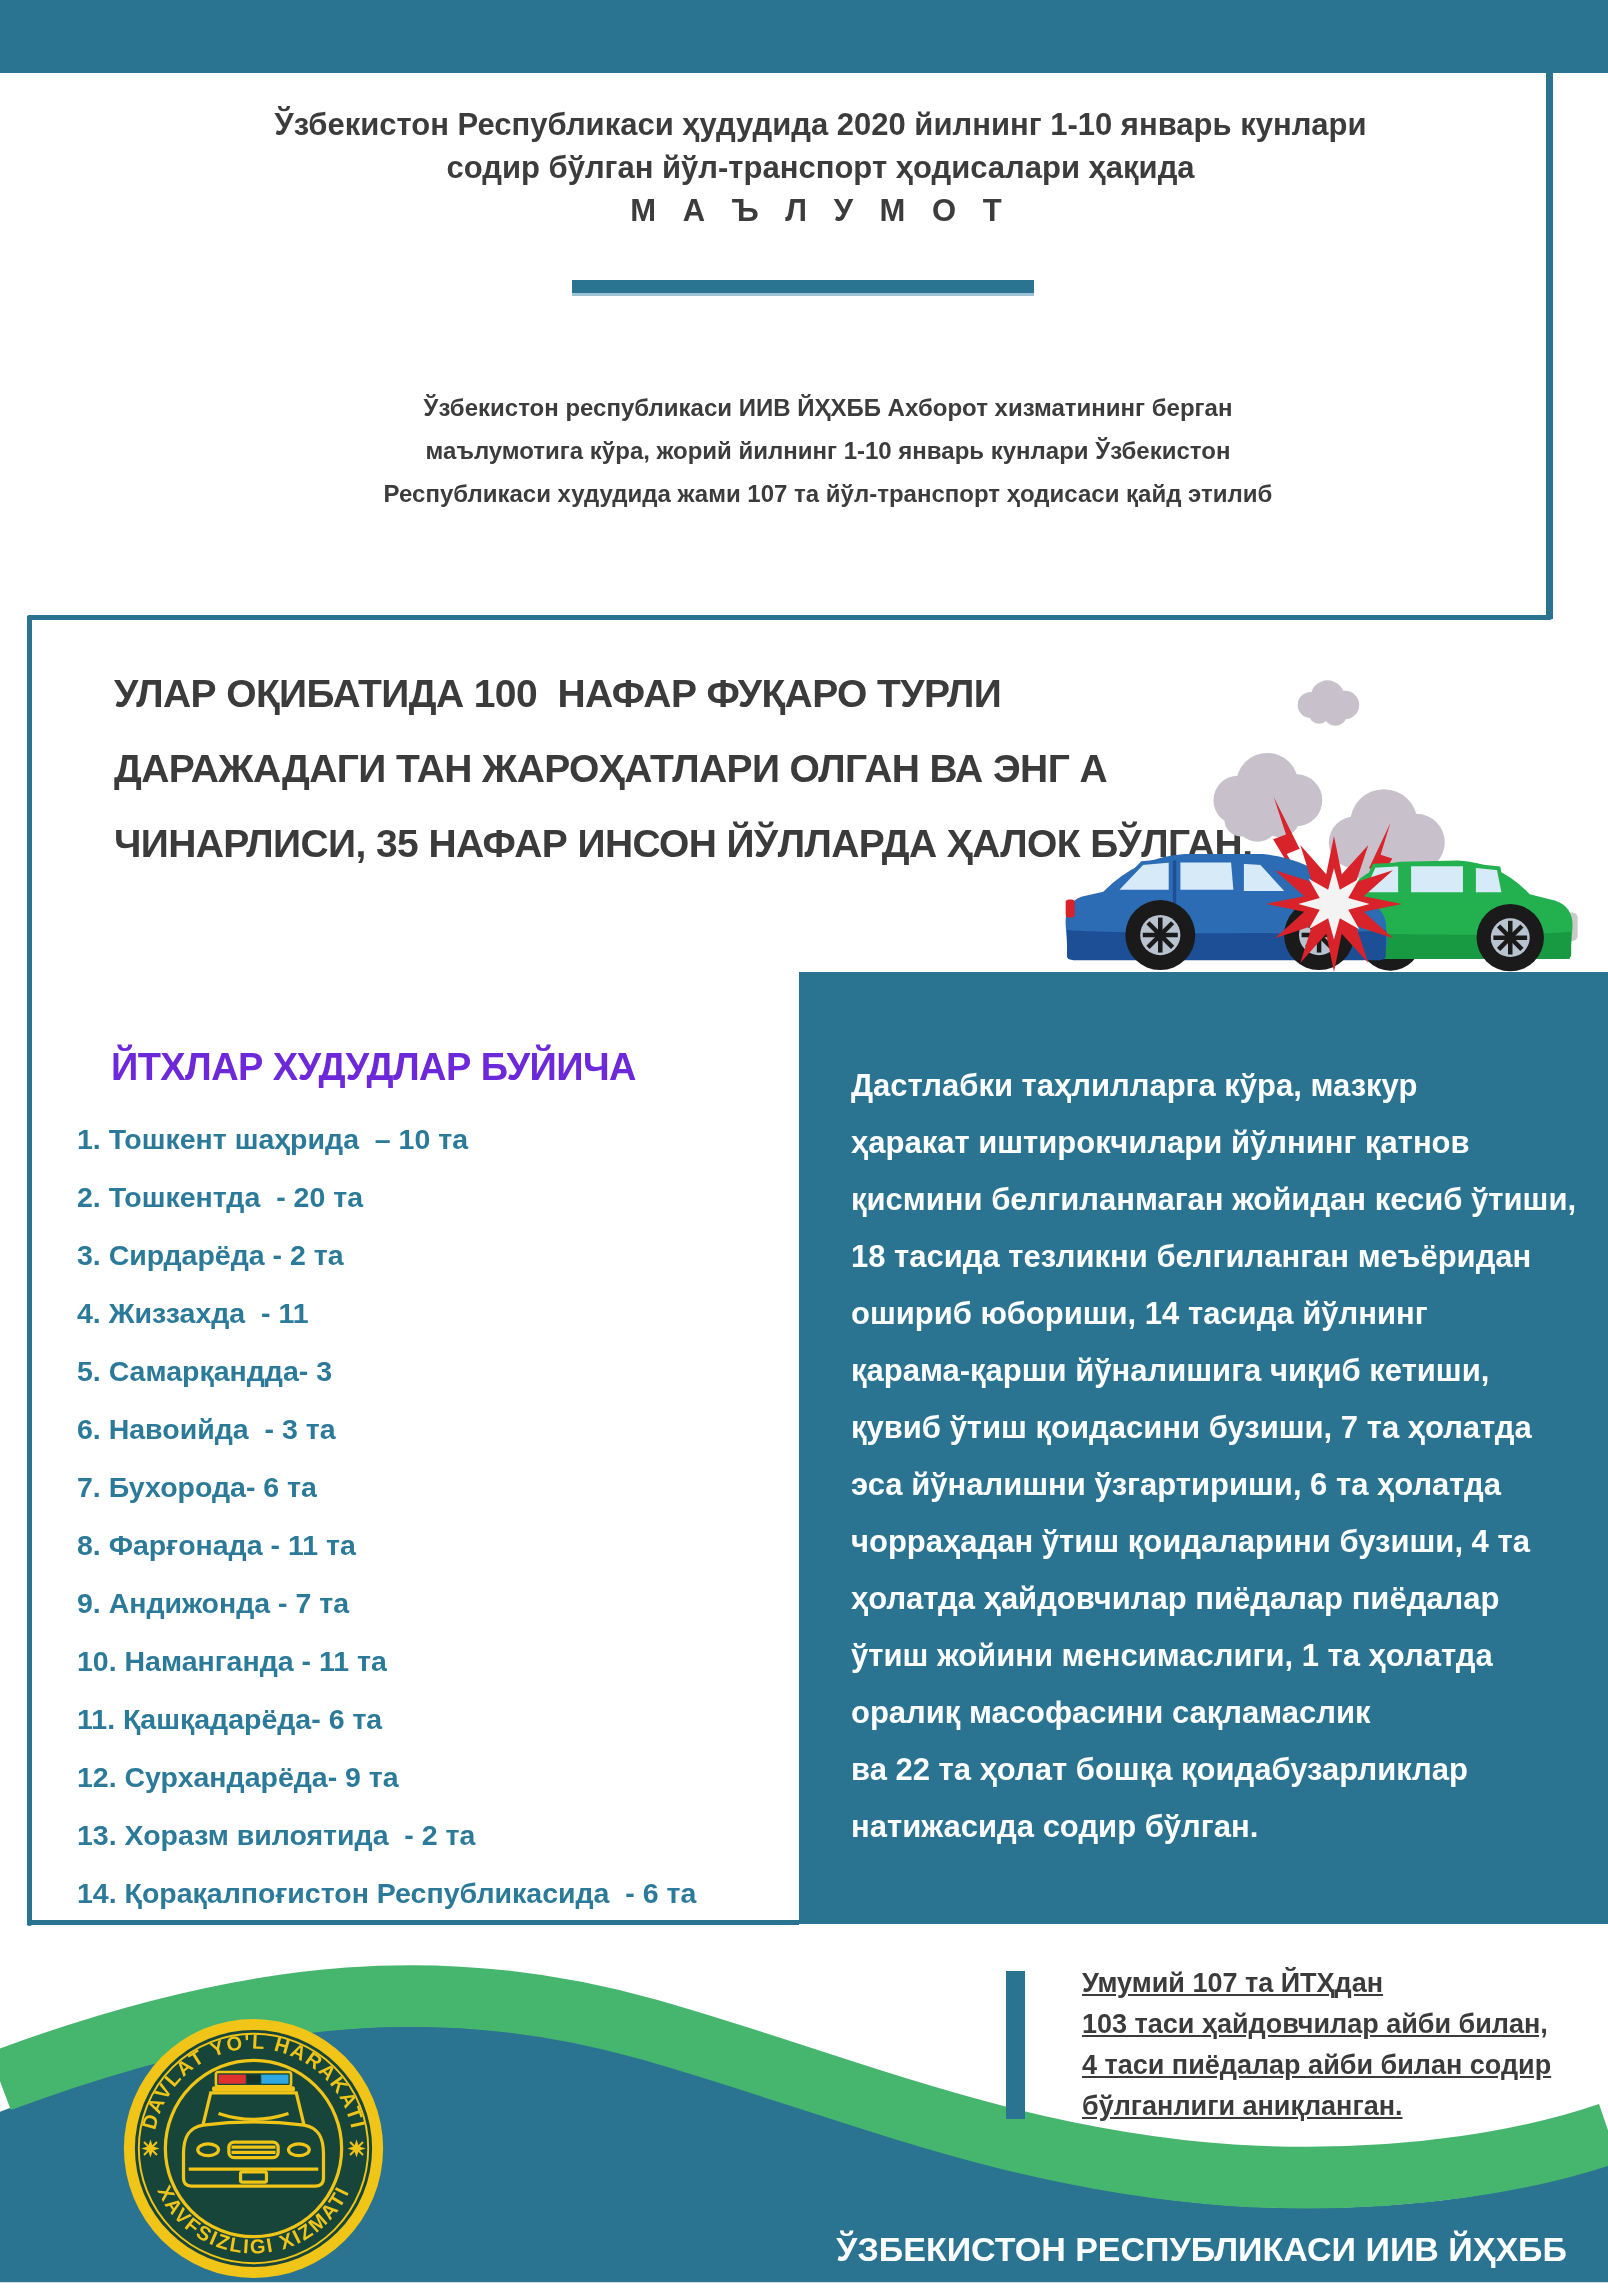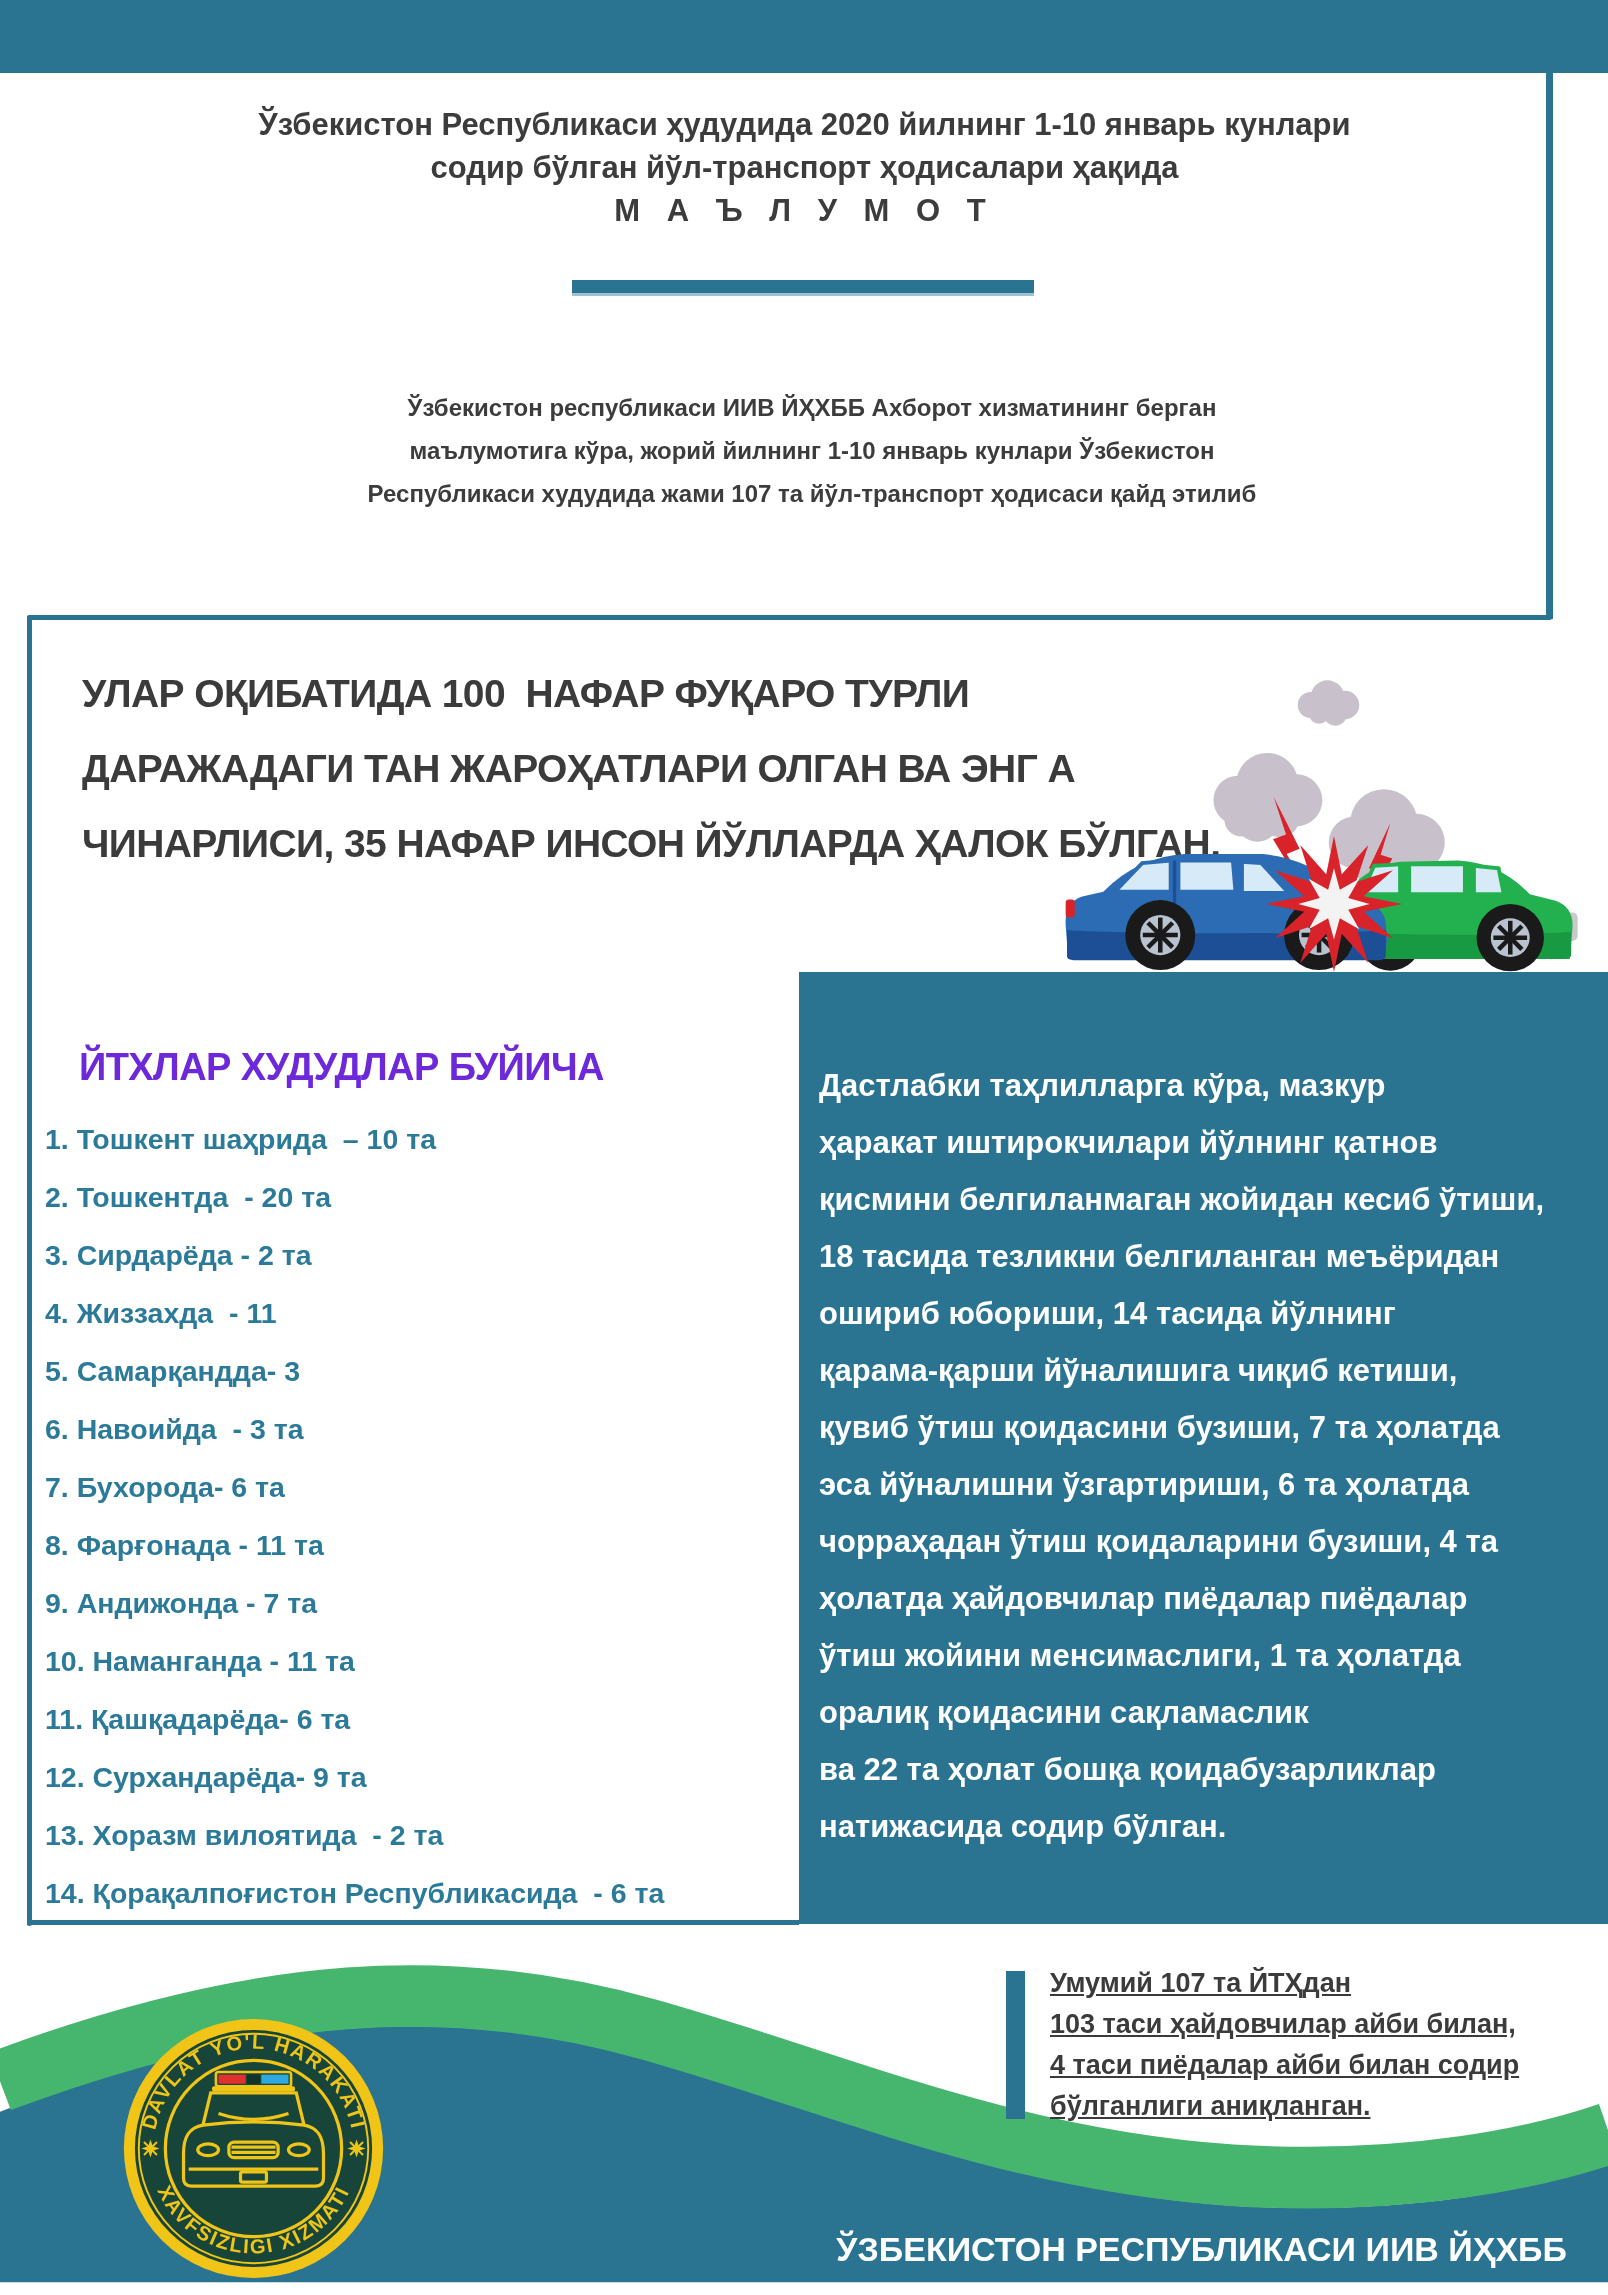--- a/index.html
+++ b/index.html
@@ -1,19 +1,19 @@
 <!DOCTYPE html>
 <html style="font-size:10.4px"><head>
 <meta charset="utf-8">
 <style>
   html,body{margin:0;padding:0;background:#888;}
   .page{position:relative;width:1609px;height:2295px;background:#ffffff;overflow:hidden;
         font-family:"Liberation Sans",sans-serif;font-weight:700;}
   .abs{position:absolute;}
-  .line{white-space:pre;}
+  .line{white-space:pre;margin-left:32px;}
   
   .top-band{left:0;top:0;width:1609px;height:73px;background:#2a7492;}
   .right-vline{left:1546px;top:73px;width:6.5px;height:546px;background:#2a7492;}
   .title{left:0;top:103px;width:1609px;text-align:center;font-size:31px;line-height:43px;color:#3c3c3c;}
   .title .line:last-child{letter-spacing:9px;}
   .divider{left:572px;top:280px;width:462px;height:13px;background:#2a7492;border-bottom:3.9px solid #9cc3d4;}
   .intro{left:0;top:386px;width:1600px;text-align:center;font-size:24px;line-height:43px;color:#3c3c3c;padding-left:12px;}
   
   .box-top{left:27px;top:615px;width:1525px;height:5.2px;background:#2a7492;border-radius:2.6px;}
   .box-left{left:27px;top:615px;width:5.2px;height:1311px;background:#2a7492;border-radius:2.6px;}
@@ -153,21 +153,21 @@
       <div class="line">ҳаракат иштирокчилари йўлнинг қатнов</div>
       <div class="line">қисмини белгиланмаган жойидан кесиб ўтиши,</div>
       <div class="line">18 тасида тезликни белгиланган меъёридан</div>
       <div class="line">ошириб юбориши, 14 тасида йўлнинг</div>
       <div class="line">қарама-қарши йўналишига чиқиб кетиши,</div>
       <div class="line">қувиб ўтиш қоидасини бузиши, 7 та ҳолатда</div>
       <div class="line">эса йўналишни ўзгартириши, 6 та ҳолатда</div>
       <div class="line">чорраҳадан ўтиш қоидаларини бузиши, 4 та</div>
       <div class="line">ҳолатда ҳайдовчилар пиёдалар пиёдалар</div>
       <div class="line">ўтиш жойини менсимаслиги, 1 та ҳолатда</div>
-      <div class="line">оралиқ қоидасини сақламаслик</div>
+      <div class="line">оралиқ масофасини сақламаслик</div>
       <div class="line">ва 22 та ҳолат бошқа қоидабузарликлар</div>
       <div class="line">натижасида содир бўлган.</div>
     </div>
 
   <div class="abs regions-heading line">ЙТХЛАР ХУДУДЛАР БУЙИЧА</div>
   <div class="abs regions">
       <div class="line">1. Тошкент шаҳрида  – 10 та</div>
       <div class="line">2. Тошкентда  - 20 та</div>
       <div class="line">3. Сирдарёда - 2 та</div>
       <div class="line">4. Жиззахда  - 11</div>

